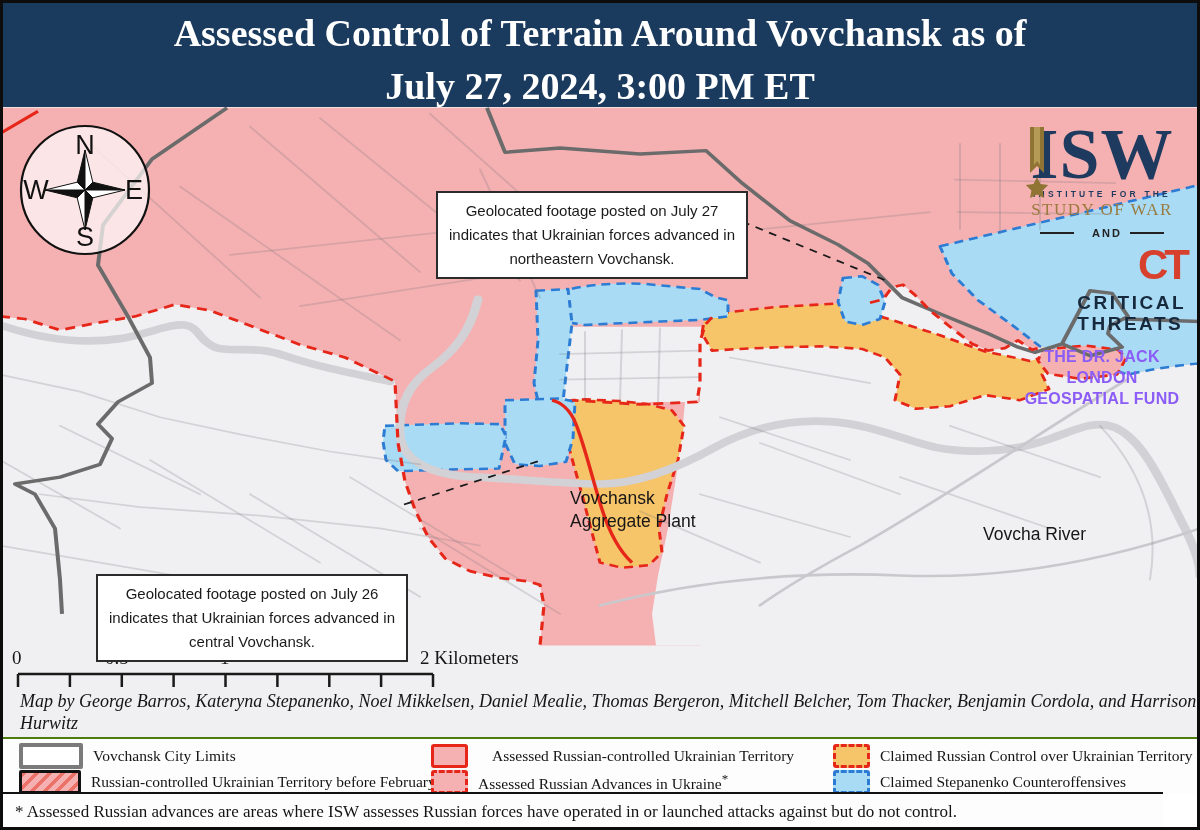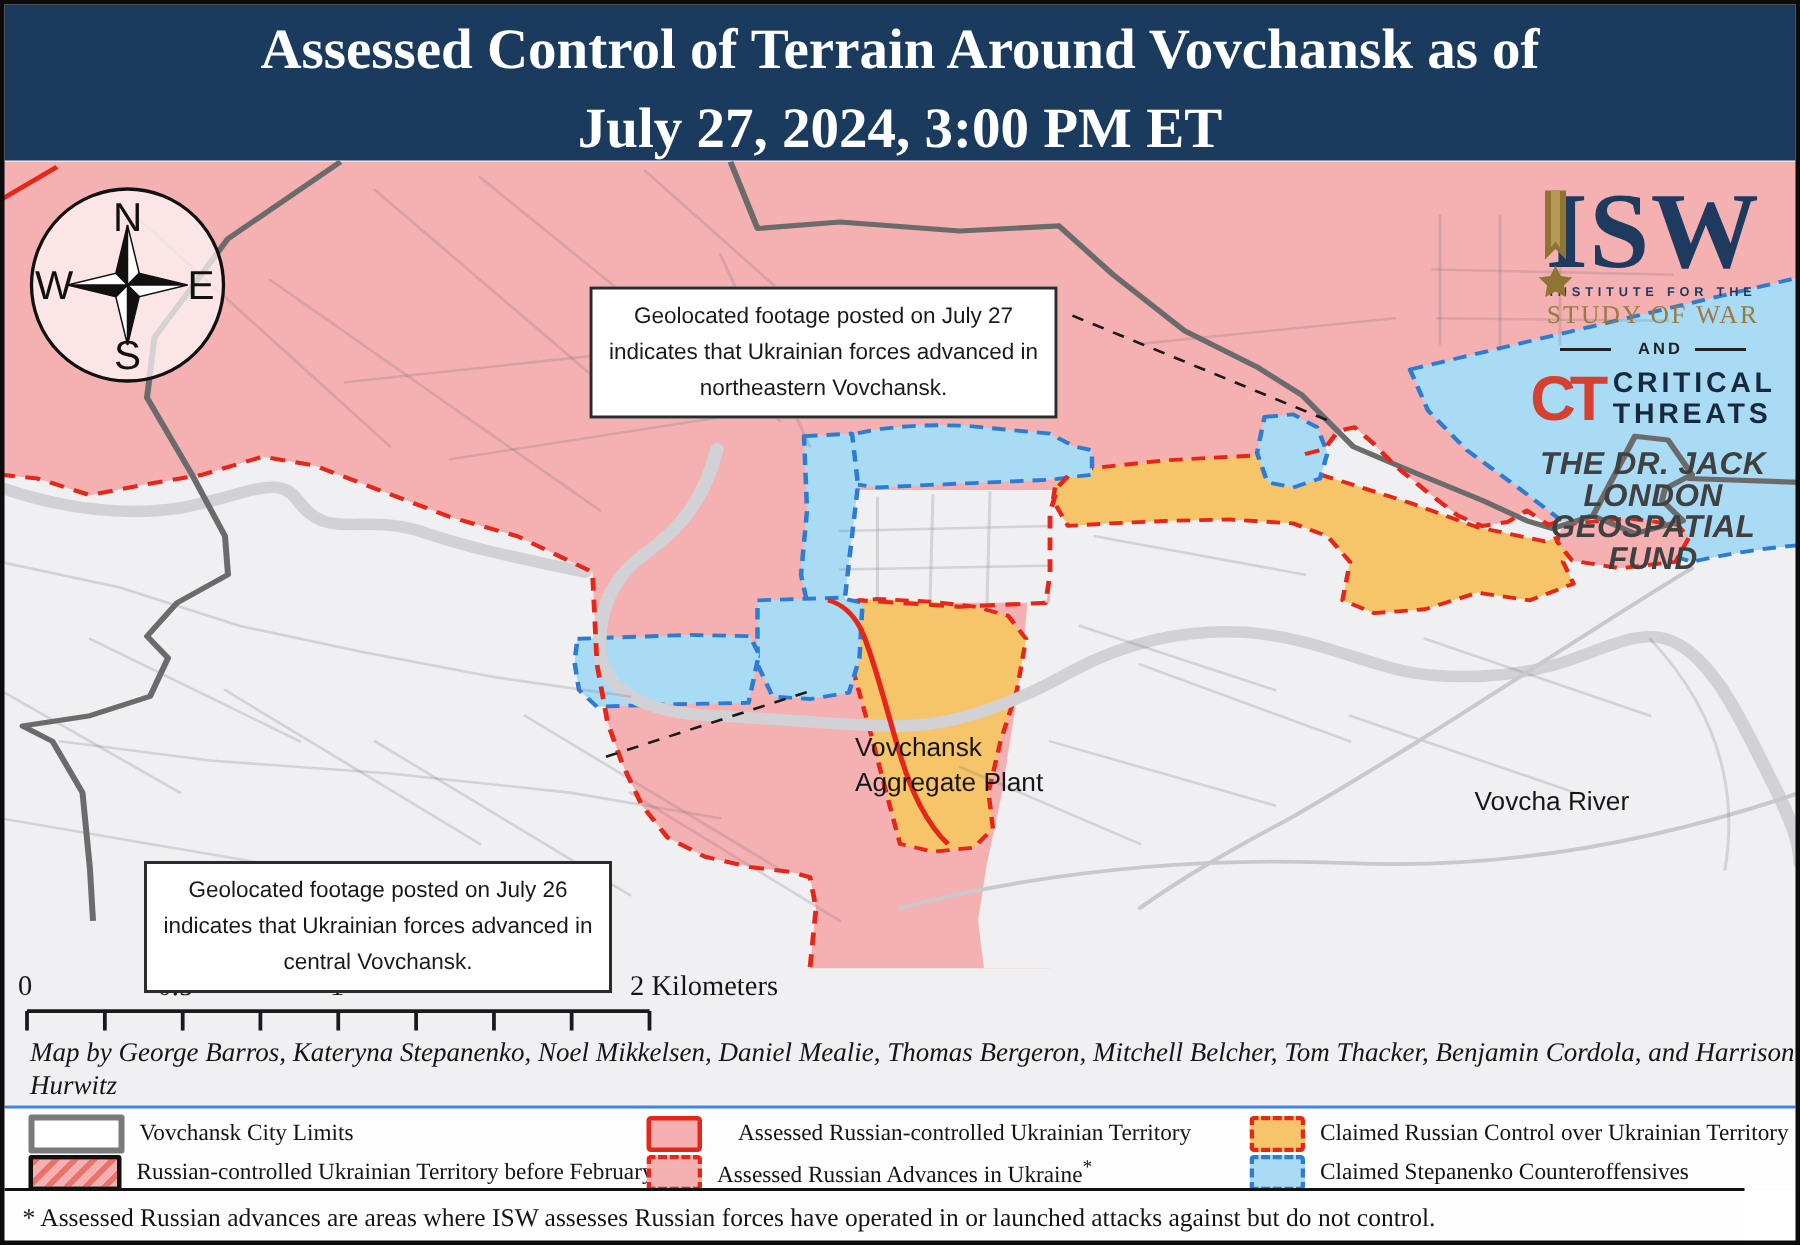--- a/index.html
+++ b/index.html
@@ -42,34 +42,34 @@
   .logos{position:absolute;right:14px;top:14px;width:168px;z-index:15;text-align:center;}
   .isw-row{position:relative;display:inline-block;}
   .isw-word{font-family:"Liberation Serif",serif;font-weight:bold;font-size:72px;line-height:66px;
             color:var(--navy);letter-spacing:1px;}
   .isw-ribbon{position:absolute;left:-6px;top:4px;}
   .isw-sub1{font-size:8.5px;font-weight:bold;letter-spacing:3.2px;color:var(--navy);margin-top:2px;}
   .isw-sub2{font-family:"Liberation Serif",serif;font-size:17px;letter-spacing:1.5px;color:var(--gold);margin-top:1px;}
   .and-row{display:flex;align-items:center;justify-content:center;gap:8px;margin:7px 0 6px;}
   .and-row .ln{width:34px;height:2px;background:#222;}
   .and-row .and{font-size:11px;font-weight:bold;letter-spacing:2px;color:#222;margin-left:10px;}
-  .ct-row{display:flex;align-items:center;justify-content:center;gap:7px;}
+  .ct-row{display:flex;align-items:flex-end;justify-content:center;gap:7px;flex-direction:column;}
   .ct-mark{font-size:42px;font-weight:900;color:var(--ct-red);line-height:40px;letter-spacing:-4px;}
   .ct-name{text-align:left;font-weight:900;color:#17293d;font-size:19px;letter-spacing:2.5px;line-height:21px;}
-  .fund{margin-top:12px;font-weight:bold;font-style:italic;color:#404040;font-size:21px;line-height:21px;letter-spacing:.3px;}
+  .fund{margin-top:12px;font-weight:bold;color:#8b5cf6;font-size:16px;line-height:21px;letter-spacing:.3px;}
   
   .scale{position:absolute;left:0px;top:540px;width:570px;height:50px;z-index:18;
          font-family:"Liberation Serif",serif;color:#161616;font-size:19px;}
   .scale .lab{position:absolute;top:0;}
   
   .credits{position:absolute;left:20px;top:583px;z-index:18;font-family:"Liberation Serif",serif;
            font-style:italic;font-size:18px;line-height:22px;color:#151515;}
   
   .legendband{position:absolute;left:3px;top:737px;width:1194px;height:55px;background:#fdfdfd;
-              border-top:2px solid #3b82f6;z-index:30;}
+              border-top:2px solid #4d7c0f;z-index:30;}
   .legenditem{position:absolute;display:flex;align-items:center;gap:10px;height:24px;
               font-family:"Liberation Serif",serif;font-size:15.5px;color:#141414;white-space:nowrap;}
   .sw{width:31px;height:18px;flex:0 0 auto;border-radius:3px;}
   .sw-city{background:#fff;border:4px solid #7a7a7a;width:56px;border-radius:2px;}
   .sw-prefeb{background:repeating-linear-gradient(135deg,#ec7168 0 3.5px,var(--pink) 3.5px 9px);
              border:3px solid #111;border-radius:2px;width:56px;}
   .sw-rc{background:var(--pink);border:3px solid var(--red);}
   .sw-adv{background:var(--pink);border:3px dashed var(--red);}
   .sw-cr{background:var(--orange);border:3px dashed var(--red);}
   .sw-cu{background:var(--blue);border:3px dashed var(--blue-dash);}
@@ -216,21 +216,21 @@
         <div>CRITICAL</div>
         <div>THREATS</div>
       </span>
     </div>
     <div class="fund">
       <div>THE DR. JACK LONDON</div>
       <div>GEOSPATIAL FUND</div>
     </div>
   </div>
 
-  <div class="callout" style="left:393px;top:84px;width:288px;">Geolocated footage posted on July 27 indicates that Ukrainian forces advanced in northeastern Vovchansk.</div>
+  <div class="callout" style="left:436px;top:84px;width:288px;">Geolocated footage posted on July 27 indicates that Ukrainian forces advanced in northeastern Vovchansk.</div>
   <div class="callout" style="left:96px;top:467px;width:288px;">Geolocated footage posted on July 26 indicates that Ukrainian forces advanced in central Vovchansk.</div>
 
   <div class="maplabel" style="left:570px;top:380px;">
     <div>Vovchansk</div>
     <div>Aggregate Plant</div>
   </div>
   <div class="maplabel river-label" style="left:983px;top:416px;">Vovcha River</div>
 
   <div class="scale">
     <span class="lab" style="left:12px;">0</span>

